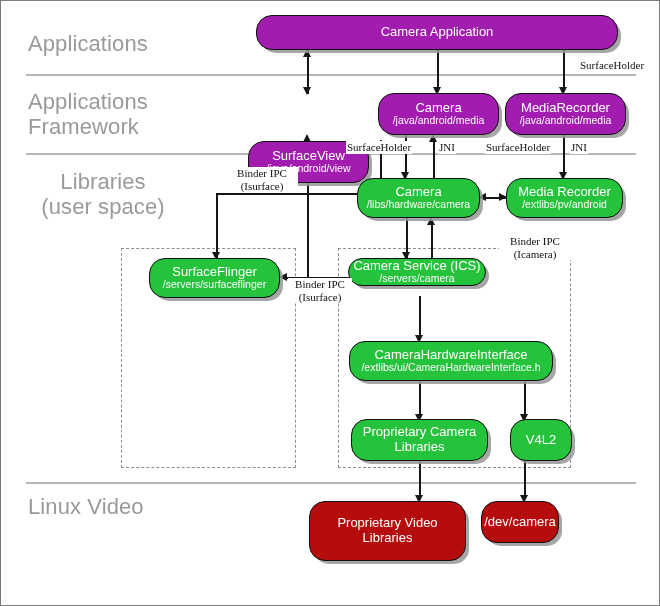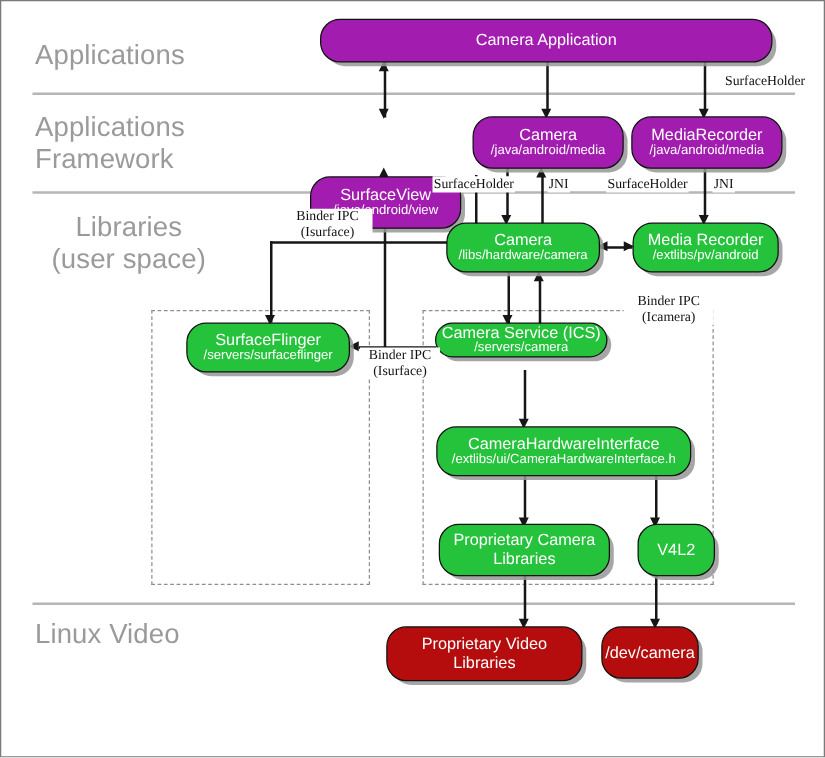--- a/index.html
+++ b/index.html
@@ -242,21 +242,21 @@
 
   <div class="node green wrap2" style="left:350px;top:418px;width:137px;height:42px;">
     <span class="t1">Proprietary Camera
 Libraries</span>
   </div>
 
   <div class="node green" style="left:493px;top:418px;width:62px;height:42px;margin-left:16px;">
     <span class="t1">V4L2</span>
   </div>
 
-  <div class="node red wrap2" style="left:308px;top:500px;width:157px;height:44px;align-items:center;">
+  <div class="node red wrap2" style="left:308px;top:500px;width:157px;height:60px;align-items:center;">
     <span class="t1">Proprietary Video
 Libraries</span>
   </div>
 
   <div class="node red" style="left:480px;top:500px;width:78px;height:42px;">
     <span class="t1">/dev/camera</span>
   </div>
 
 
 </div>

